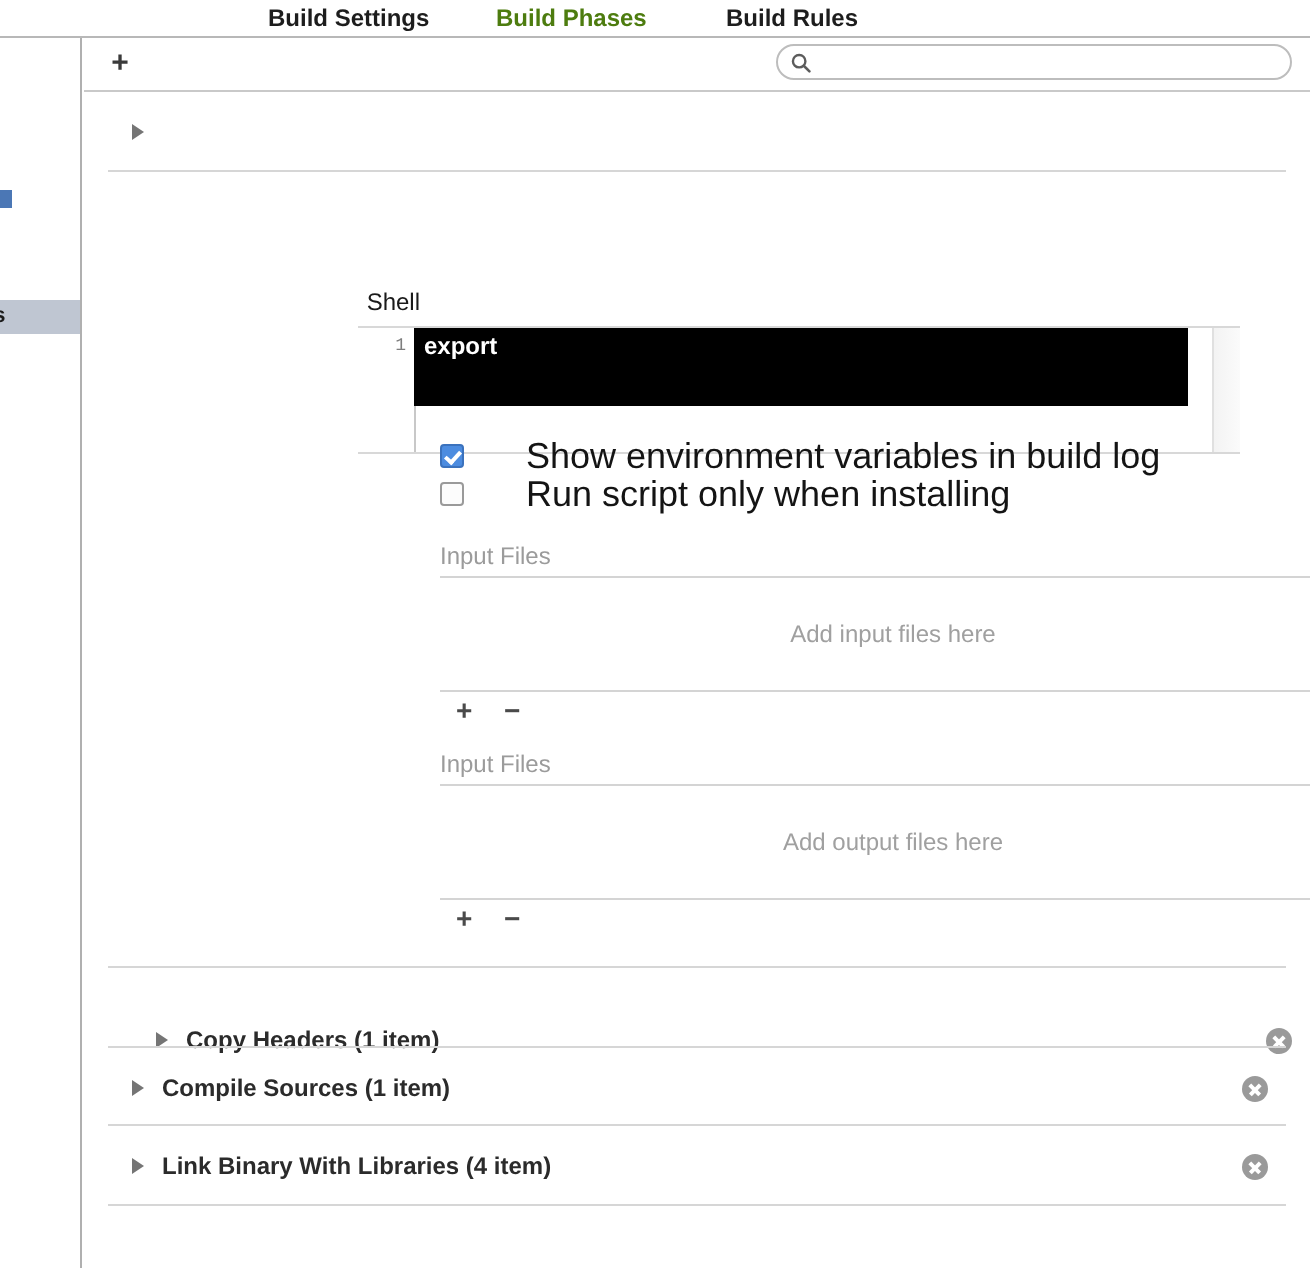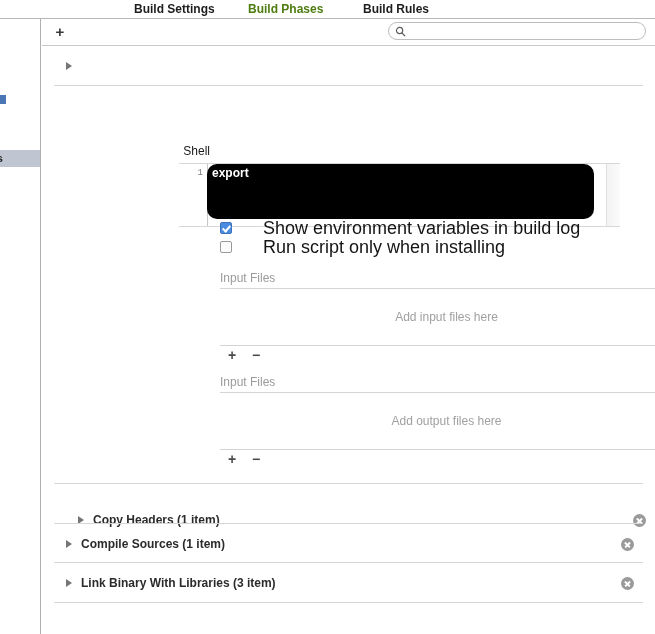--- a/index.html
+++ b/index.html
@@ -234,23 +234,22 @@
     position: absolute;
     right: 4px; top: 3px;
     font-family: "Liberation Mono", monospace;
     font-size: 9px;
     color: #7e7e7e;
     line-height: 12px;
   }
   .script-redacted {
     position: absolute;
     left: 28px; top: 0;
-    width: 387px; height: 55px;
+    width: 387px; height: 39px;
     background: #000000;
-    border-radius: 10px;
   }
   .script-text {
     position: absolute;
     left: 5px; top: 2px;
     font-family: "Liberation Sans", sans-serif;
     font-size: 12px;
     font-weight: bold;
     color: #ffffff;
     line-height: 14px;
   }
@@ -413,18 +412,18 @@
   <div class="phase-sep" style="top:504px;"></div>
   <div class="phase-row" style="top:505px;padding-left:16px;">
     <div class="tri closed" style="left:24px; top:16px;"></div>
     <div class="phase-title" style="left:39px; top:13px;">Compile Sources (1 item)</div>
     <div class="del-btn" style="left:579px; top:14px;"></div>
   </div>
 
   <div class="phase-sep" style="top:543px;"></div>
   <div class="phase-row" style="top:544px;">
     <div class="tri closed" style="left:24px; top:16px;"></div>
-    <div class="phase-title" style="left:39px; top:13px;">Link Binary With Libraries (3 item)</div>
+    <div class="phase-title" style="left:39px; top:13px;">Link Binary With Libraries (4 item)</div>
     <div class="del-btn" style="left:579px; top:14px;"></div>
   </div>
   <div class="phase-sep" style="top:583px;"></div>
 
 </div>
 
 </body></html>

